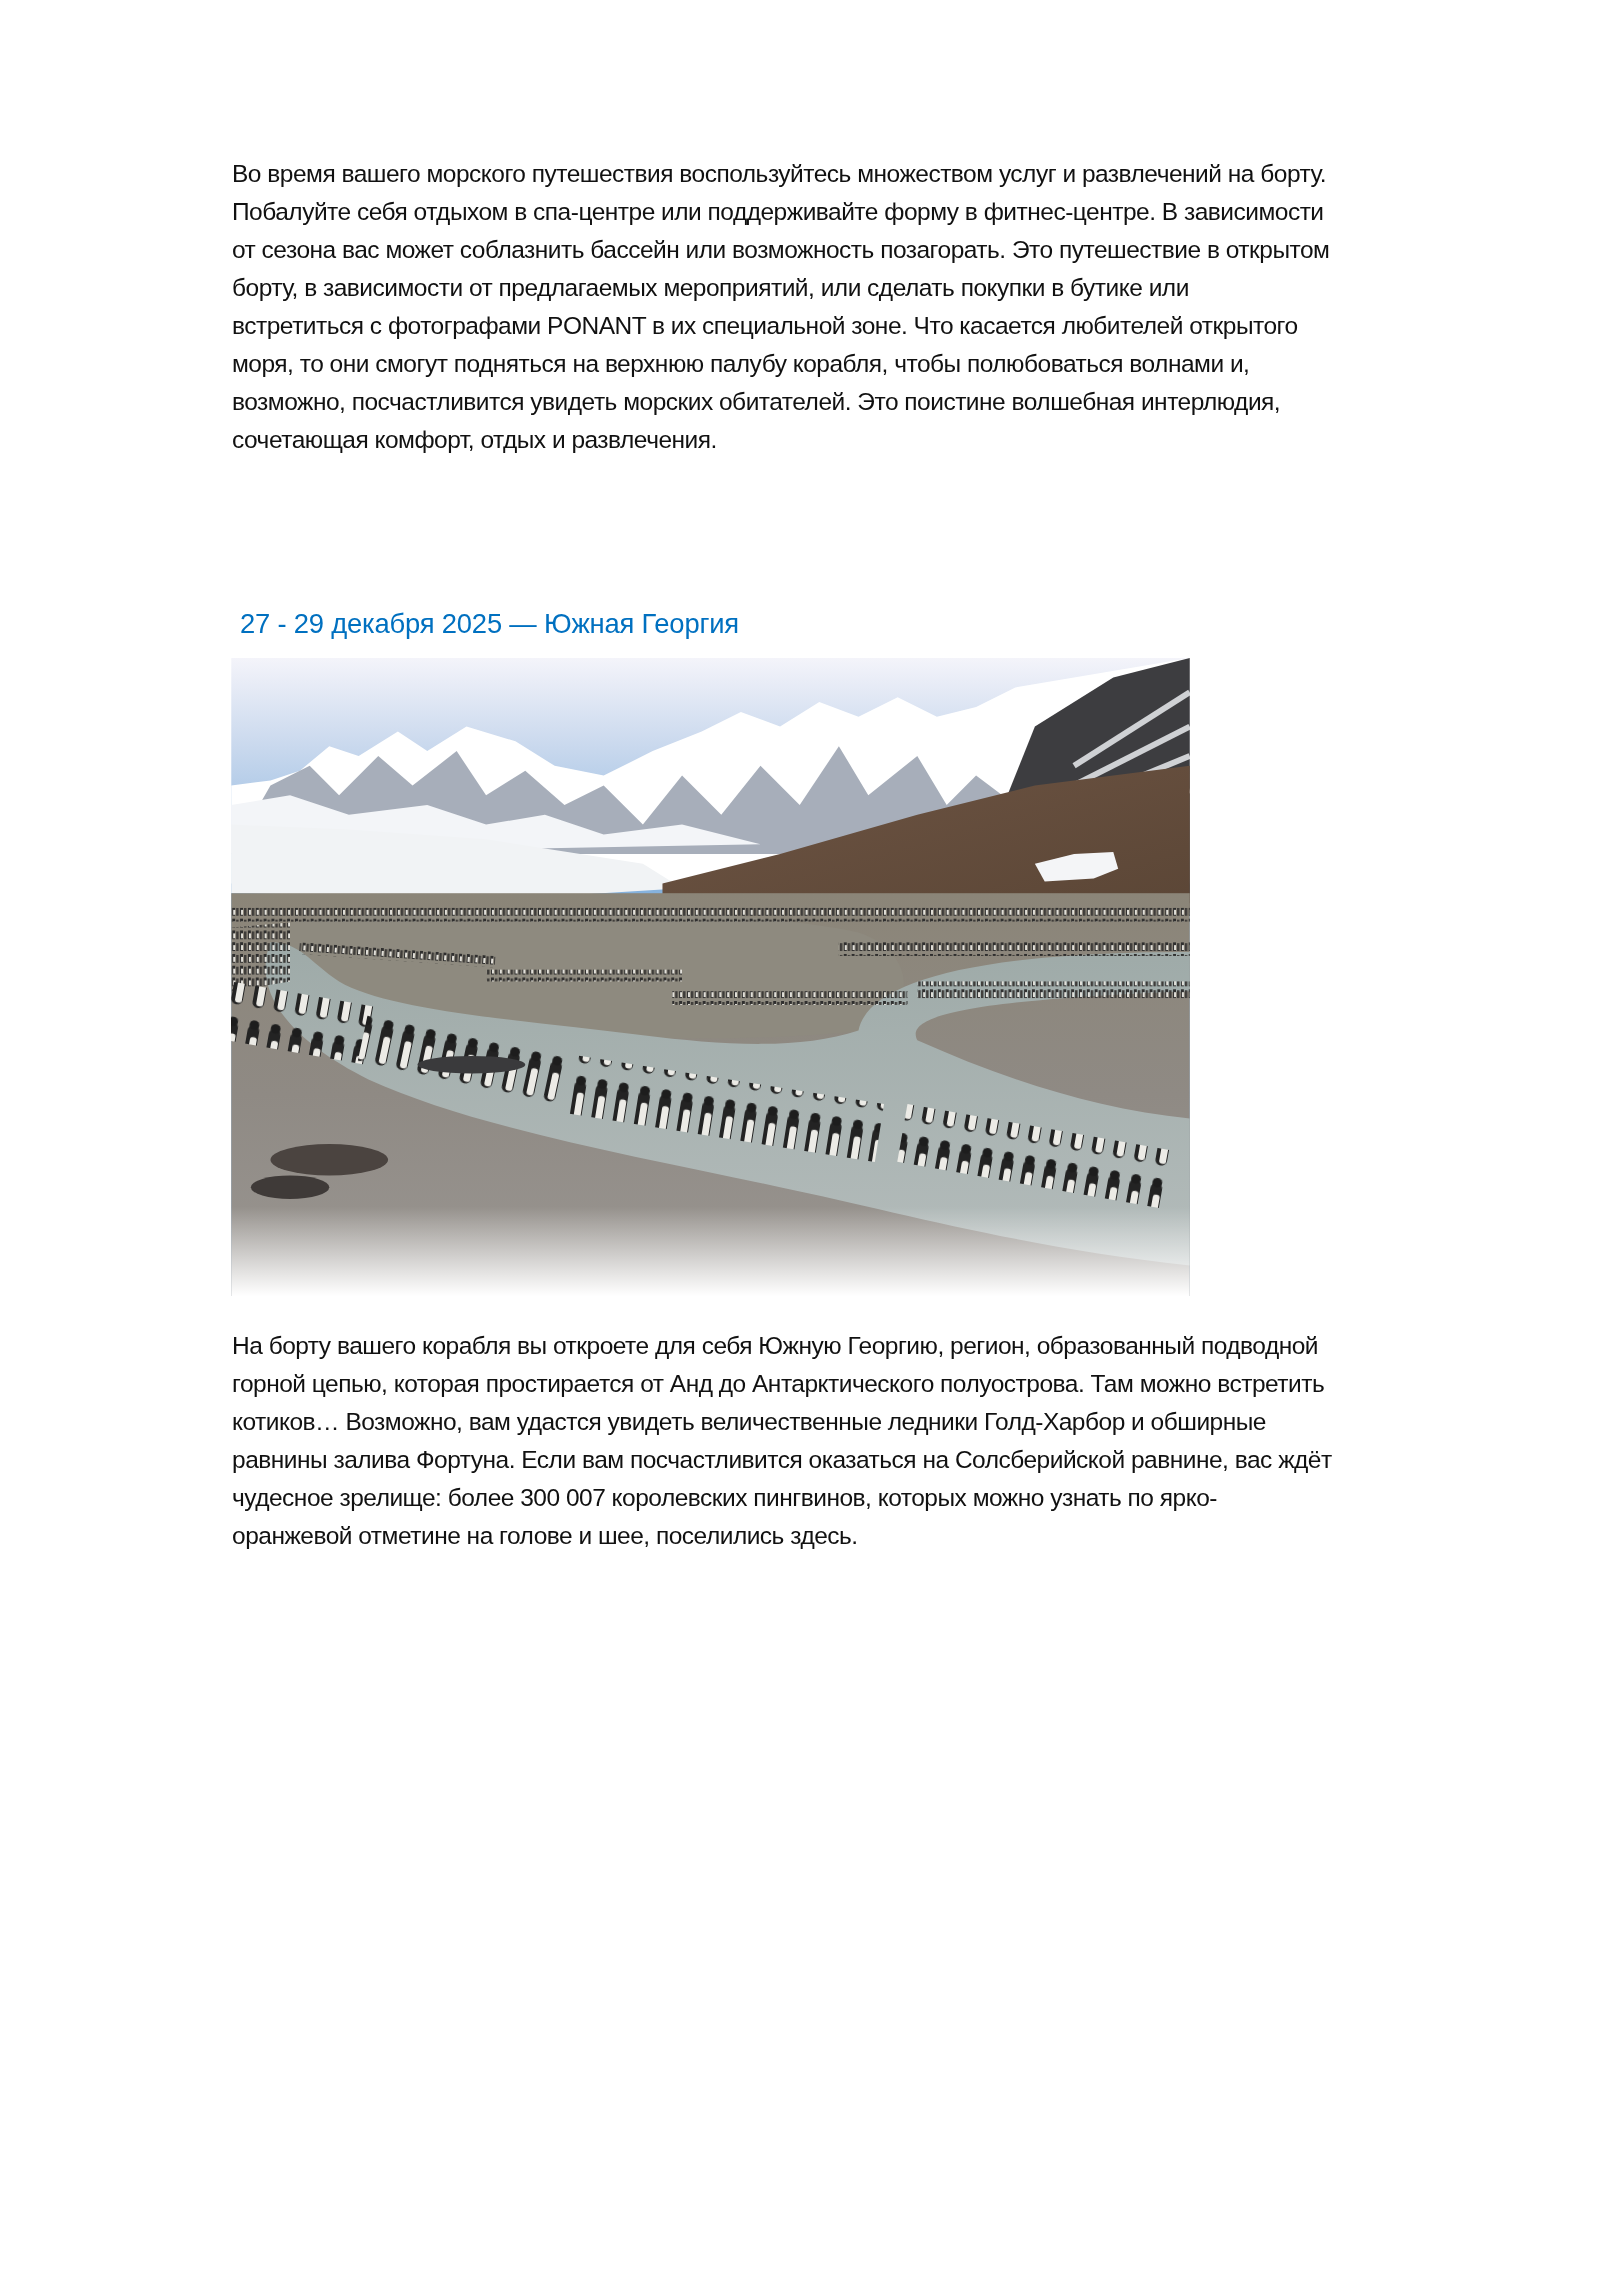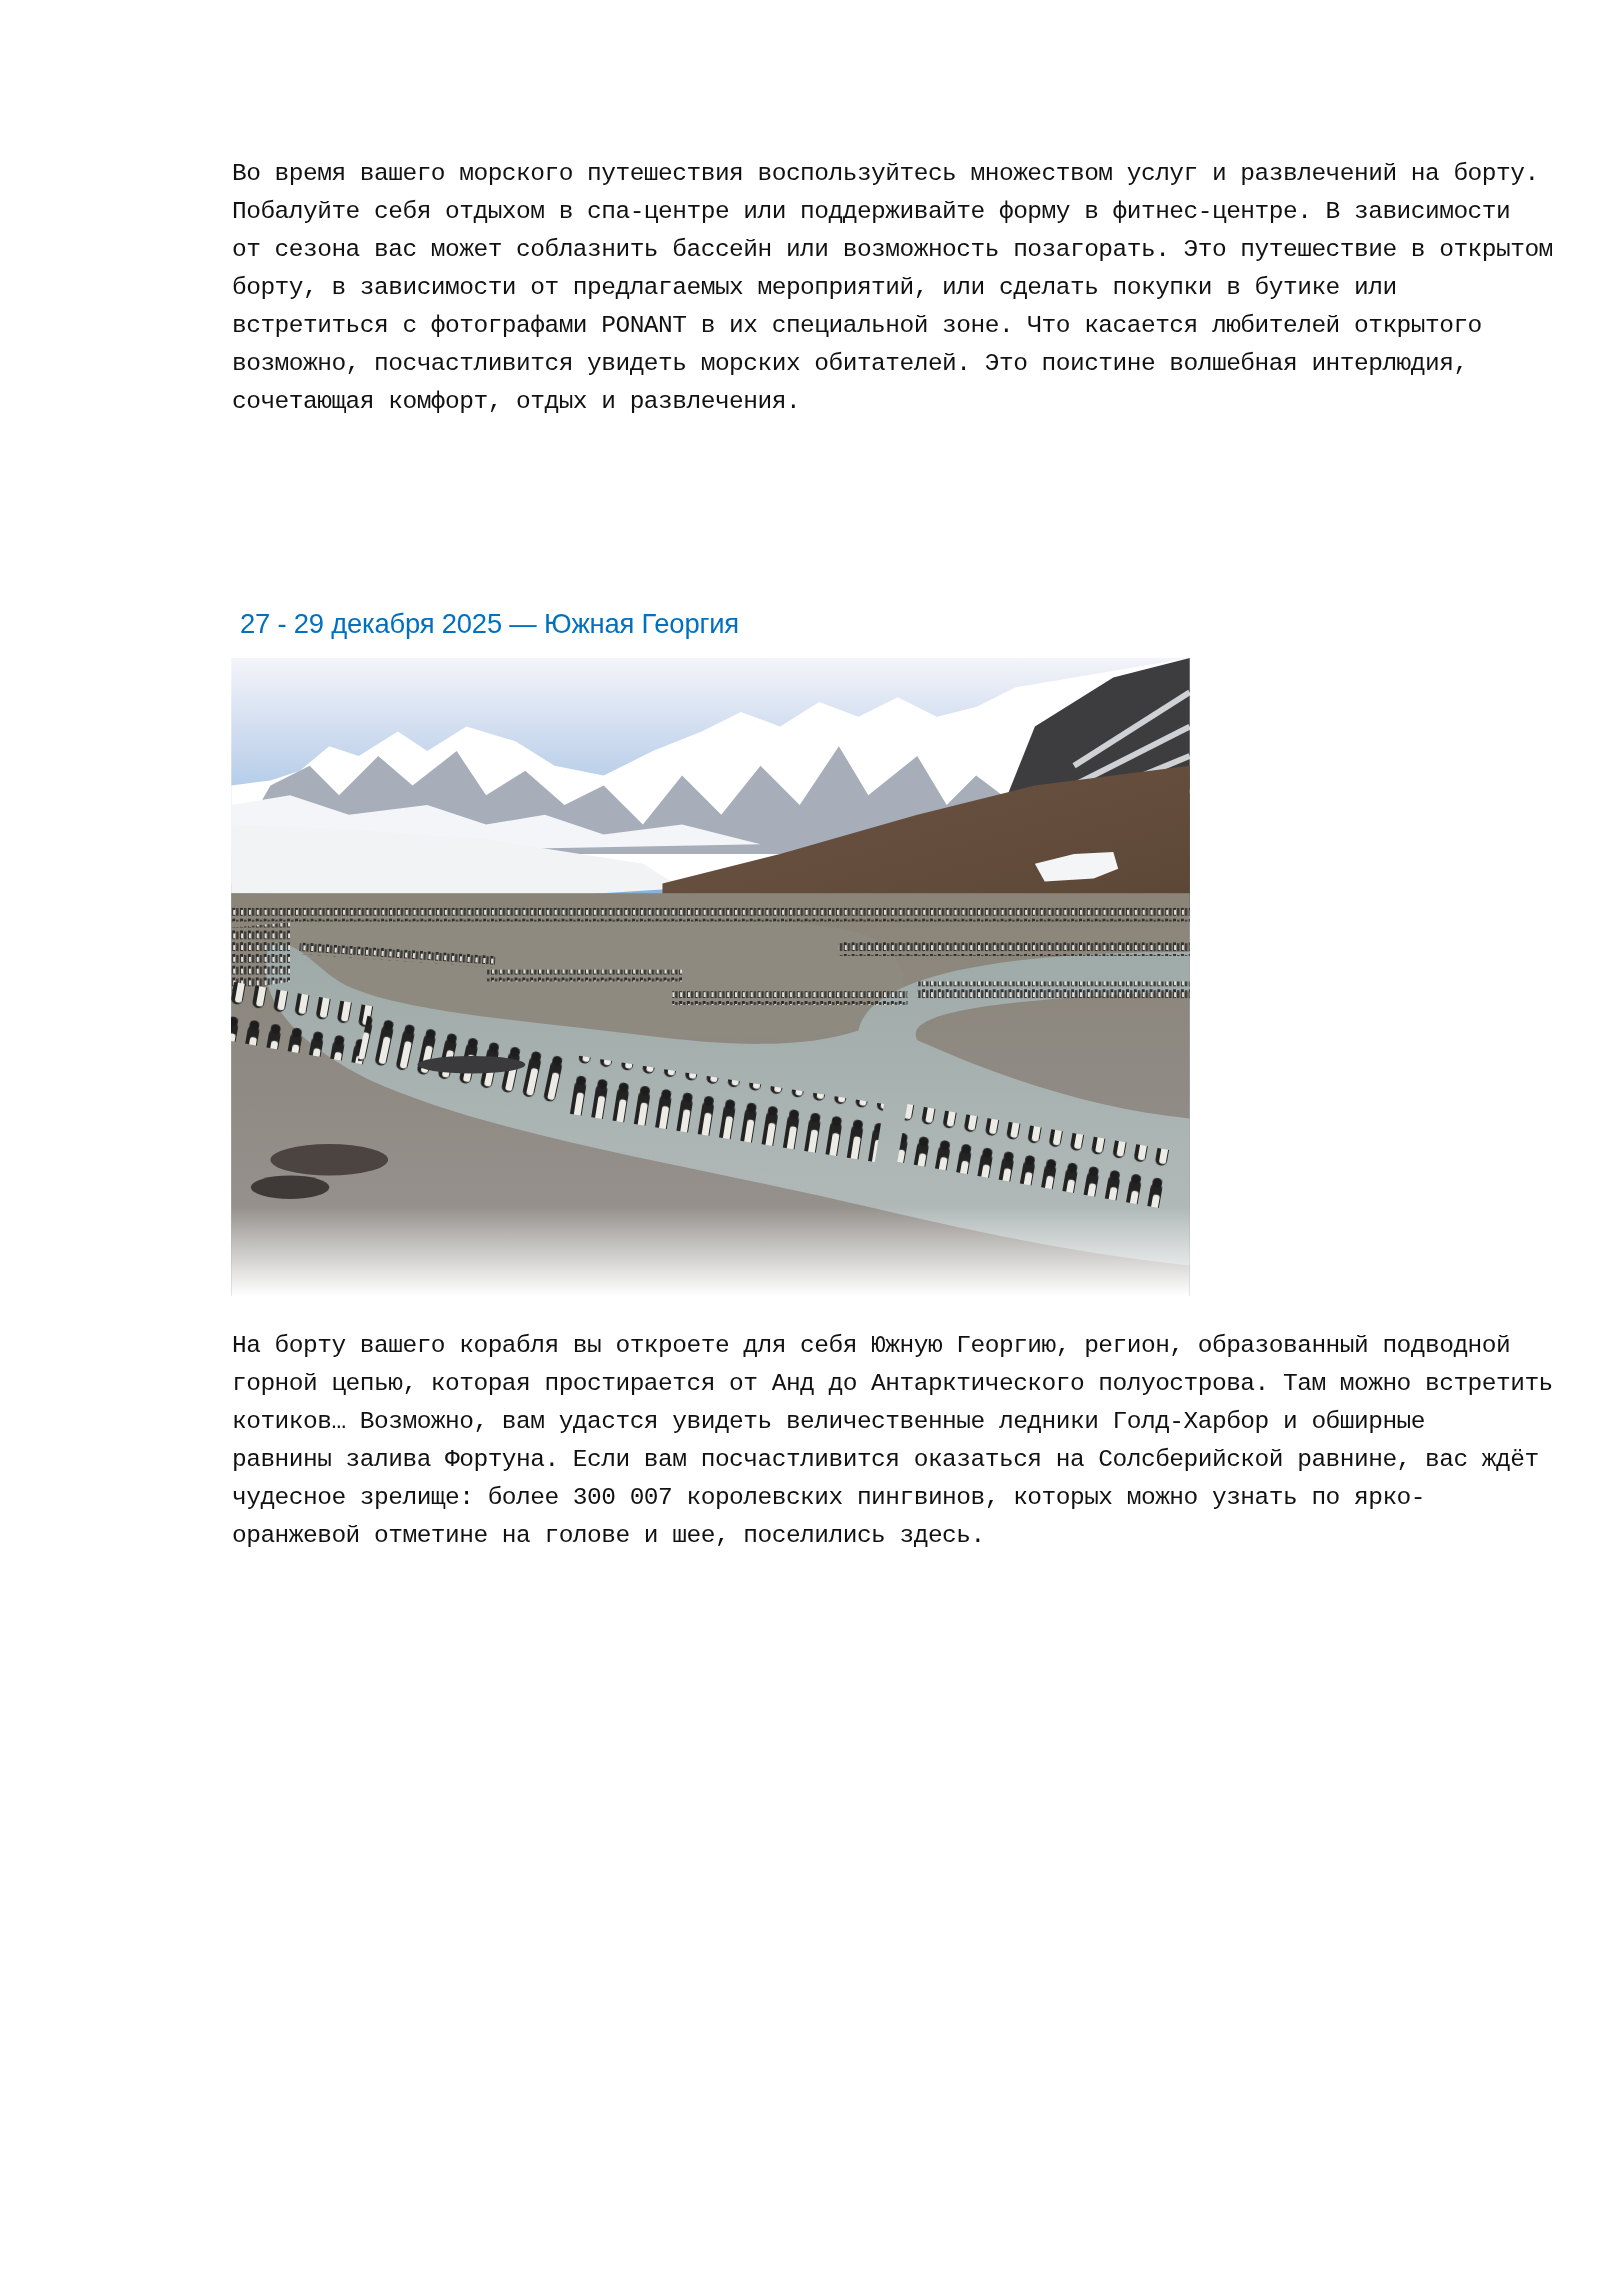--- a/index.html
+++ b/index.html
@@ -1,39 +1,40 @@
 <!DOCTYPE html>
 <html><head>
 <meta charset="utf-8">
 <style>
   html, body { margin: 0; padding: 0; background: #ffffff; }
   body { width: 1620px; height: 2293px; position: relative; overflow: hidden;
          font-family: "Liberation Sans", "DejaVu Sans", sans-serif; color: #111111; }
   .page { position: absolute; left: 0; top: 0; width: 1620px; height: 2293px; background: #fff; }
   .para { position: absolute; left: 232px; width: 1294px; font-size: 24.5px; line-height: 38px;
-          letter-spacing: -0.5px; color: #111; margin: 0; font-family: Liberation Mono, monospace; }
+          letter-spacing: -0.5px; color: #111; margin: 0; }
   .para .line { display: block; white-space: nowrap; height: 38px; }
   #para1 { top: 155px; }
   #para2 { top: 1327px; }
   .heading { position: absolute; left: 232px; top: 598px; font-size: 27.4px; line-height: 35px;
              color: #0070C0; margin: 8px; font-weight: normal; letter-spacing: -0.2px; white-space: nowrap; }
   .photo { position: absolute; left: 231px; top: 658px; width: 959px; height: 638px; overflow: hidden; }
   .photo svg { display: block; width: 959px; height: 638px; }
 </style>
 </head>
 <body>
 
 <div class="page">
 
   <p class="para" id="para1">
     <span class="line">Во время вашего морского путешествия воспользуйтесь множеством услуг и развлечений на борту.</span>
     <span class="line">Побалуйте себя отдыхом в спа-центре или поддерживайте форму в фитнес-центре. В зависимости</span>
     <span class="line">от сезона вас может соблазнить бассейн или возможность позагорать. Это путешествие в открытом</span>
     <span class="line">борту, в зависимости от предлагаемых мероприятий, или сделать покупки в бутике или</span>
     <span class="line">встретиться с фотографами PONANT в их специальной зоне. Что касается любителей открытого</span>
+    <span class="line">моря, то они смогут подняться на верхнюю палубу корабля, чтобы полюбоваться волнами и,</span>
     <span class="line">возможно, посчастливится увидеть морских обитателей. Это поистине волшебная интерлюдия,</span>
     <span class="line">сочетающая комфорт, отдых и развлечения.</span>
   </p>
 
   <h2 class="heading" style="color: rgb(0, 112, 192);">27 - 29 декабря 2025 — Южная Георгия</h2>
 
   <div class="photo" title="Южная Георгия — колония королевских пингвинов">
     <svg viewBox="0 0 978 651" xmlns="http://www.w3.org/2000/svg">
       <defs>
         <linearGradient id="sky" x1="0" y1="0" x2="0" y2="1">

